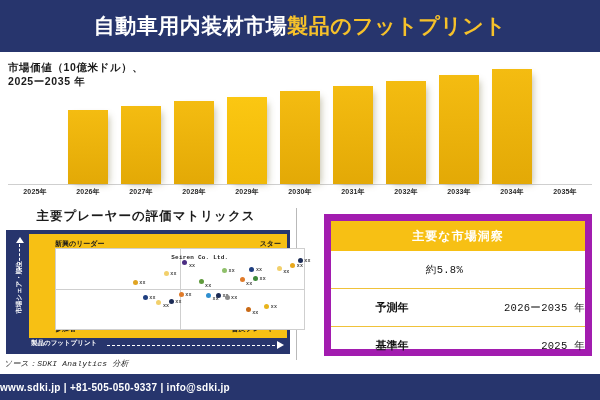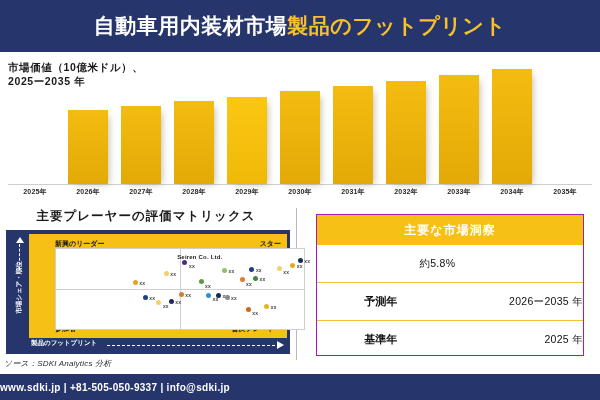--- a/index.html
+++ b/index.html
@@ -51,21 +51,21 @@
   }
   .axis-line{
     position:absolute;left:0;top:130px;width:584px;height:1px;background:#cfcfcf;
   }
   .tick{
     position:absolute;top:133px;width:46px;text-align:center;
     font-size:7px;color:#2a2a2a;font-weight:600;letter-spacing:.2px;
   }
   
   .lower{
-    position:absolute;left:0;top:206px;width:600px;height:164px;background:#ffffff;
+    position:absolute;left:0;top:206px;width:600px;height:164px;background:#ffffff;font-family:Liberation Mono, monospace;
   }
   .divider-v{
     position:absolute;left:296px;top:2px;width:1px;height:152px;background:#b9b9b9;
   }
   
   .matrix-title{
     position:absolute;left:0;top:2px;width:292px;text-align:center;
     font-size:12.5px;font-weight:600;color:#1b1b1b;letter-spacing:1px;
   }
   .matrix-outer{
@@ -136,22 +136,22 @@
     position:absolute;right:3px;top:4px;width:0;height:0;
     border-top:4px solid transparent;border-bottom:4px solid transparent;
     border-left:7px solid #ffffff;
   }
   .source{
     position:absolute;left:4px;top:152px;
     font-size:8px;font-style:italic;color:#2a2a2a;letter-spacing:.2px;
   }
   
   .insights{
-    position:absolute;left:316px;top:8px;width:268px;height:142px;
-    border:1px solid #a21caf;box-sizing:border-box;background:#ffffff;
+    position:absolute;left:324px;top:8px;width:268px;height:142px;
+    border:7px solid #a21caf;box-sizing:border-box;background:#ffffff;
   }
   .ins-head{
     height:30px;background:#f7c014;
     display:flex;align-items:center;justify-content:center;
   }
   .ins-head-txt{
     font-size:12px;font-weight:700;color:#ffffff;letter-spacing:1px;
   }
   .ins-row{
     height:37px;display:flex;align-items:center;

